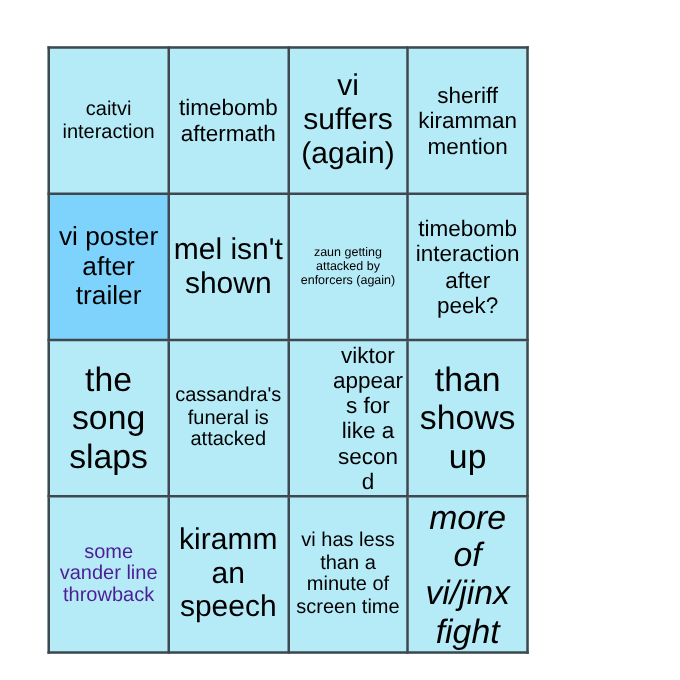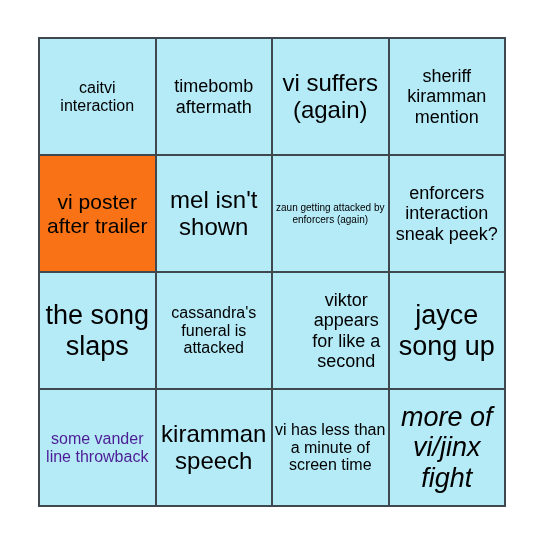--- a/index.html
+++ b/index.html
@@ -12,21 +12,21 @@
     width: 544px;
     height: 544px;
     overflow: hidden;
     font-family: "Liberation Sans", sans-serif;
   }
 
   #bingo-card {
     position: absolute;
     left: 38px;
     top: 37px;
-    width: 468px;
+    width: 385px;
     height: 469px;
     box-sizing: border-box;
     border-collapse: collapse;
     table-layout: fixed;
     background: #b5eaf7;
   }
 
   #bingo-card tr.bingo-row {
     height: 117px;
   }
@@ -57,30 +57,30 @@
 
 <table id="bingo-card">
   <tbody>
     <tr class="bingo-row">
       <td class="bingo-cell fs-s" style="background: rgb(181, 234, 247); border-color: rgb(64, 72, 79); color: rgb(0, 0, 0);">caitvi interaction</td>
       <td class="bingo-cell fs-m" style="background: rgb(181, 234, 247); border-color: rgb(64, 72, 79); color: rgb(0, 0, 0);">timebomb aftermath</td>
       <td class="bingo-cell fs-xl" style="background: rgb(181, 234, 247); border-color: rgb(64, 72, 79); color: rgb(0, 0, 0);">vi suffers (again)</td>
       <td class="bingo-cell fs-m" style="background: rgb(181, 234, 247); border-color: rgb(64, 72, 79); color: rgb(0, 0, 0);">sheriff kiramman mention</td>
     </tr>
     <tr class="bingo-row">
-      <td class="bingo-cell fs-l" style="background: #f97316; border-color: rgb(64, 72, 79); color: rgb(0, 0, 0);">vi poster after trailer</td>
+      <td class="bingo-cell fs-l" style="background: #7dd3fc; border-color: rgb(64, 72, 79); color: rgb(0, 0, 0);">vi poster after trailer</td>
       <td class="bingo-cell fs-xl" style="background: rgb(181, 234, 247); border-color: rgb(64, 72, 79); color: rgb(0, 0, 0);">mel isn't shown</td>
       <td class="bingo-cell fs-xs" style="background: rgb(181, 234, 247); border-color: rgb(64, 72, 79); color: rgb(0, 0, 0);">zaun getting attacked by enforcers (again)</td>
-      <td class="bingo-cell fs-m" style="background: rgb(181, 234, 247); border-color: rgb(64, 72, 79); color: rgb(0, 0, 0);">enforcers interaction sneak peek?</td>
+      <td class="bingo-cell fs-m" style="background: rgb(181, 234, 247); border-color: rgb(64, 72, 79); color: rgb(0, 0, 0);">timebomb interaction after peek?</td>
     </tr>
     <tr class="bingo-row">
       <td class="bingo-cell fs-xxl" style="background: rgb(181, 234, 247); border-color: rgb(64, 72, 79); color: rgb(0, 0, 0);">the song slaps</td>
       <td class="bingo-cell fs-s" style="background: rgb(181, 234, 247); border-color: rgb(64, 72, 79); color: rgb(0, 0, 0);">cassandra's funeral is attacked</td>
       <td class="bingo-cell fs-m" style="background: rgb(181, 234, 247); border-color: rgb(64, 72, 79); color: rgb(0, 0, 0); padding-left: 34px;">viktor appears for like a second</td>
-      <td class="bingo-cell fs-xxl" style="background: rgb(181, 234, 247); border-color: rgb(64, 72, 79); color: rgb(0, 0, 0);">jayce song up</td>
+      <td class="bingo-cell fs-xxl" style="background: rgb(181, 234, 247); border-color: rgb(64, 72, 79); color: rgb(0, 0, 0);">than shows up</td>
     </tr>
     <tr class="bingo-row">
       <td class="bingo-cell fs-s" style="background: rgb(181, 234, 247); border-color: rgb(64, 72, 79); color: #4c1d95;">some vander line throwback</td>
       <td class="bingo-cell fs-xl" style="background: rgb(181, 234, 247); border-color: rgb(64, 72, 79); color: rgb(0, 0, 0);">kiramman speech</td>
       <td class="bingo-cell fs-s" style="background: rgb(181, 234, 247); border-color: rgb(64, 72, 79); color: rgb(0, 0, 0);">vi has less than a minute of screen time</td>
       <td class="bingo-cell fs-xxl" style="background: rgb(181, 234, 247); border-color: rgb(64, 72, 79); color: rgb(0, 0, 0); font-style: italic;">more of vi/jinx fight</td>
     </tr>
   </tbody>
 </table>
 

